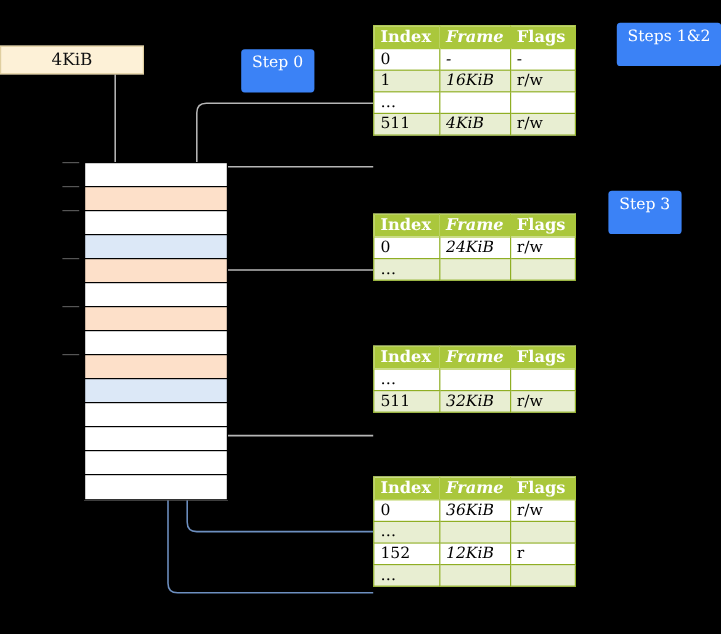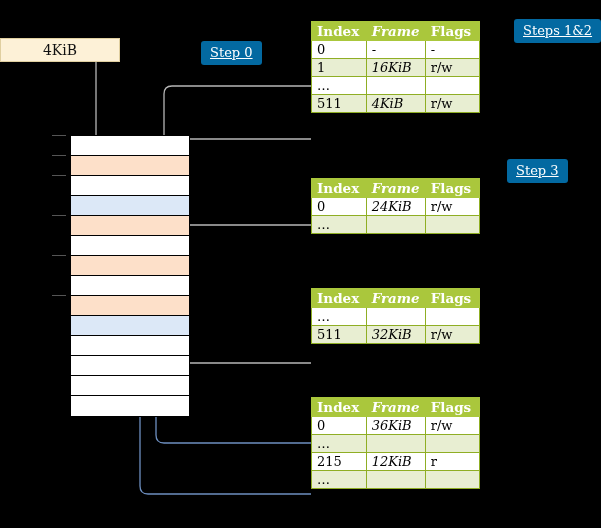--- a/index.html
+++ b/index.html
@@ -17,25 +17,24 @@
   
   .srcbox{
     position:absolute;left:0;top:38px;width:120px;height:24px;
     background:#fdf1d7;border:1px solid #e0cfa0;
     display:flex;align-items:center;justify-content:center;
     font-size:14px;color:#111;box-sizing:border-box;
   }
 
   
   .pill{
-    position:absolute;background:#0369a1;color:#fff;
-    font-size:13px;line-height:1;padding:5px 9px 6px 9px;
+    position:absolute;background:#3b82f6;color:#fff;
+    font-size:13px;line-height:1;padding:5px 9px 18px 9px;
     border-radius:3px;white-space:nowrap;
     box-shadow:0 1px 2px rgba(0,0,0,.6);
-    text-decoration:underline;
   }
   .pill-steps12{left:514px;top:19px;}
   .pill-step0{left:201px;top:41px;}
   .pill-step3{left:507px;top:159px;}
   .pill-step4{left:516px;top:265px;}
 
   
   .memcol{position:absolute;left:70px;top:135px;width:120px;height:280px;}
   .memrow{
     position:absolute;left:0;width:120px;height:22px;
@@ -232,21 +231,21 @@
           <td class="c-index">0</td>
           <td class="c-frame">36KiB</td>
           <td class="c-flags">r/w</td>
         </tr>
         <tr class="alt">
           <td class="c-index dots">…</td>
           <td class="c-frame"></td>
           <td class="c-flags"></td>
         </tr>
         <tr>
-          <td class="c-index">215</td>
+          <td class="c-index">152</td>
           <td class="c-frame">12KiB</td>
           <td class="c-flags">r</td>
         </tr>
         <tr class="alt">
           <td class="c-index dots">…</td>
           <td class="c-frame"></td>
           <td class="c-flags"></td>
         </tr>
       </tbody>
     </table>

